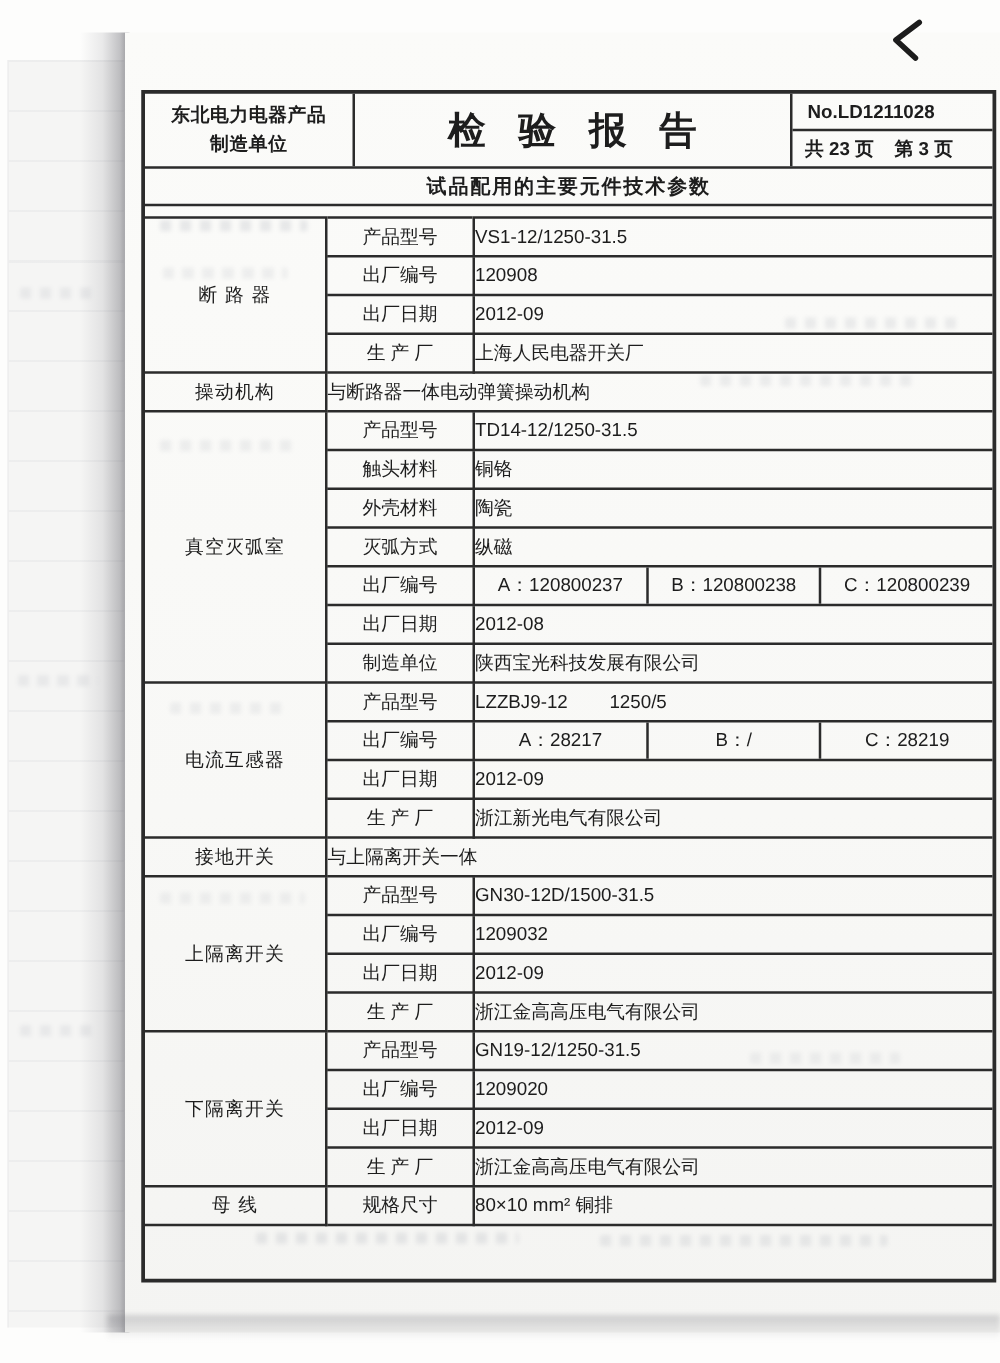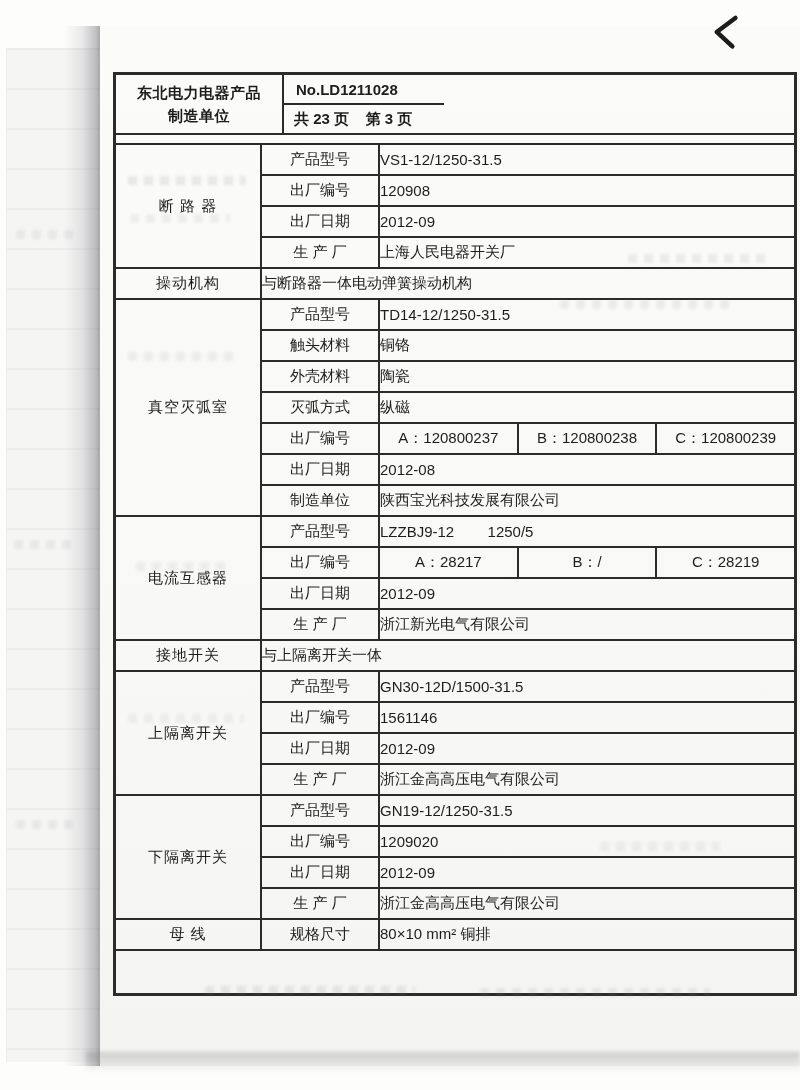--- a/index.html
+++ b/index.html
@@ -101,25 +101,27 @@
 <svg class="hand-mark" viewBox="0 0 44 44">
   <path d="M33 7 L13 19 L27 35" fill="none" stroke="#1c1c1c" stroke-width="4.5" stroke-linecap="round" stroke-linejoin="round"></path>
 </svg>
 
 <div class="report">
   <div class="hdr">
     <div class="hdr-agency">
       <div>东北电力电器产品</div>
       <div>制造单位</div>
     </div>
+    <div class="hdr-title">检 验 报 告</div>
     <div class="hdr-right">
       <div class="hdr-no">No.LD1211028</div>
       <div class="hdr-pages">共 23 页    第 3 页</div>
     </div>
   </div>
+  <div class="title-row">试品配用的主要元件技术参数</div>
   <div class="gap-row"></div>
   <table class="body-tbl">
     <tbody id="body-rows">
         <tr>
           <td class="c1" rowspan="4">断 路 器</td>
           <td class="c2">产品型号</td>
           <td class="c3">VS1-12/1250-31.5</td>
         </tr>
         <tr>
           <td class="c2">出厂编号</td>
@@ -187,21 +189,21 @@
           <td class="c1">接地开关</td>
           <td class="c3" colspan="2">与上隔离开关一体</td>
         </tr>
         <tr>
           <td class="c1" rowspan="4">上隔离开关</td>
           <td class="c2">产品型号</td>
           <td class="c3">GN30-12D/1500-31.5</td>
         </tr>
         <tr>
           <td class="c2">出厂编号</td>
-          <td class="c3">1561146</td>
+          <td class="c3">1209032</td>
         </tr>
         <tr>
           <td class="c2">出厂日期</td>
           <td class="c3">2012-09</td>
         </tr>
         <tr>
           <td class="c2">生 产 厂</td>
           <td class="c3">浙江金高高压电气有限公司</td>
         </tr>
         <tr>

